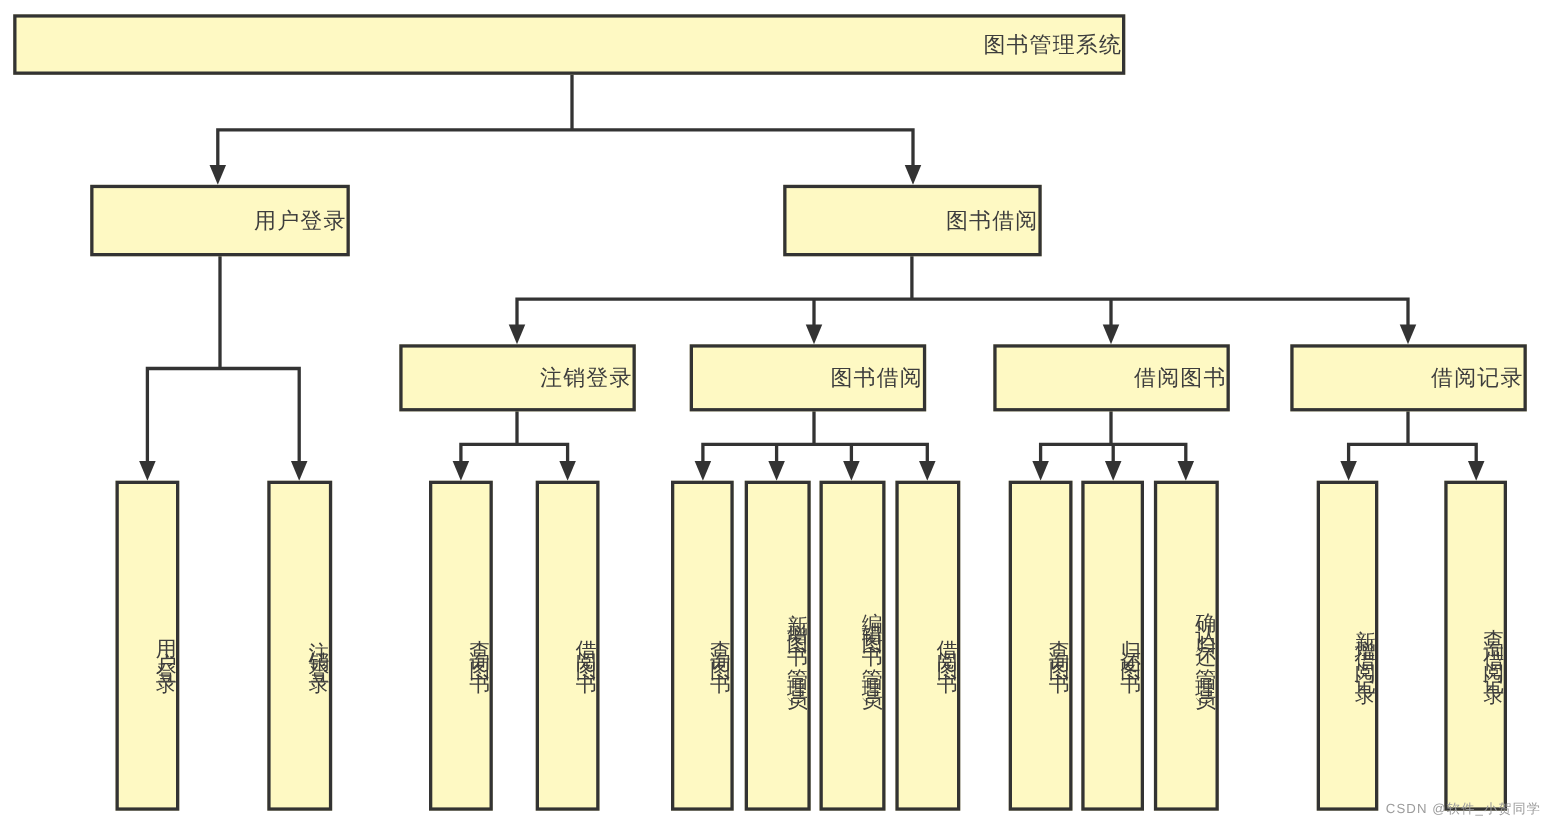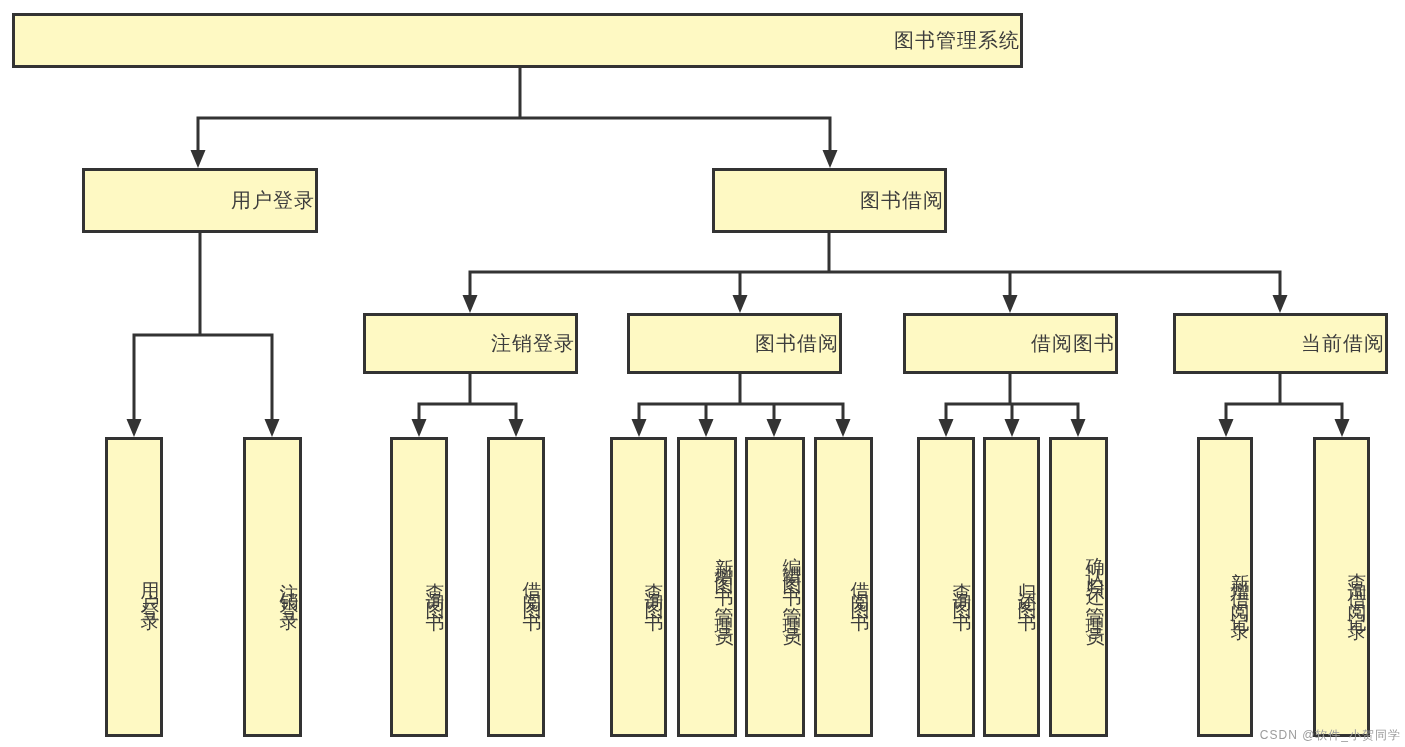--- a/index.html
+++ b/index.html
@@ -82,21 +82,21 @@
   <div class="hbox" style="left:363px;top:313px;width:215px;height:61px">
     <span>注销登录</span>
   </div>
   <div class="hbox" style="left:627px;top:313px;width:215px;height:61px">
     <span>图书借阅</span>
   </div>
   <div class="hbox" style="left:903px;top:313px;width:215px;height:61px">
     <span>借阅图书</span>
   </div>
   <div class="hbox" style="left:1173px;top:313px;width:215px;height:61px">
-    <span>当前借阅</span>
+    <span>借阅记录</span>
   </div>
 
   <div class="vbox" style="left:105px;top:437px;width:58px;height:300px">
     <span>用户登录</span>
   </div>
   <div class="vbox" style="left:243px;top:437px;width:59px;height:300px">
     <span>注销登录</span>
   </div>
 
   <div class="vbox" style="left:390px;top:437px;width:58px;height:300px">

